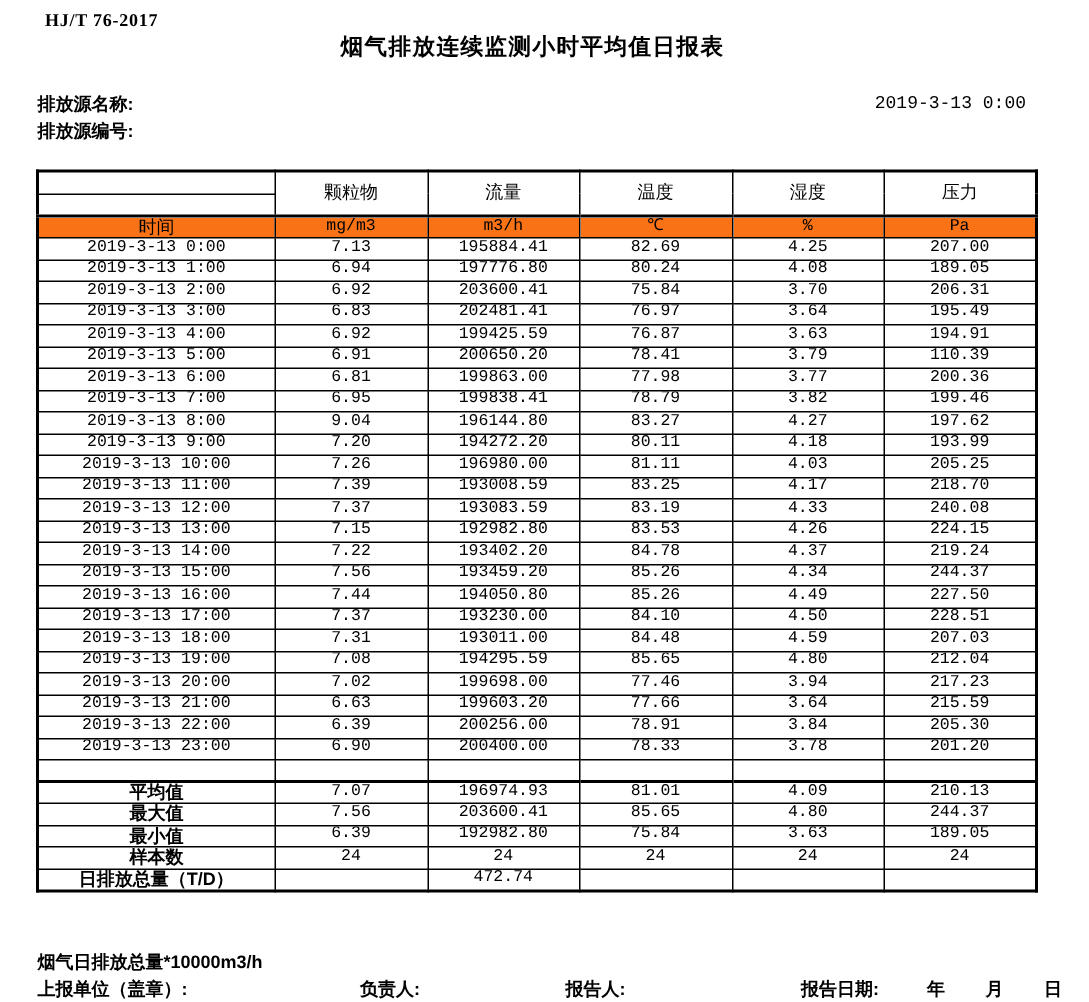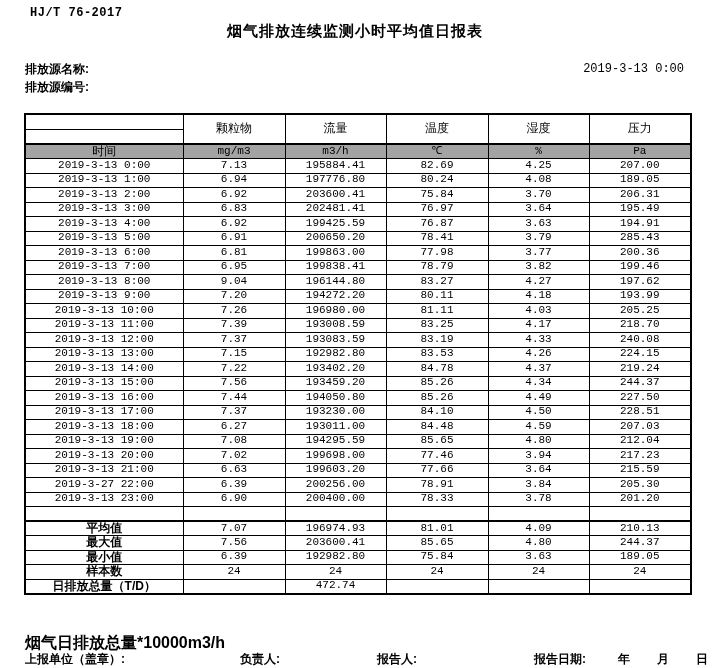--- a/index.html
+++ b/index.html
@@ -5,21 +5,21 @@
   * { margin:0; padding:0; box-sizing:border-box; }
   html, body { width:726px; height:668px; background:#ffffff; }
   body {
     position:relative;
     font-family:"Liberation Sans","DejaVu Sans",sans-serif;
     color:#000;
     overflow:hidden;
   }
   .std-number {
     position:absolute; left:30px; top:6px;
-    font-family:Liberation Mono, monospace;
+    font-family:Liberation Serif, serif;
     font-size:12px; font-weight:bold; letter-spacing:0.5px;
   }
   .page-title {
     position:absolute; left:0; top:22px; width:710px;
     text-align:center; font-size:15px; font-weight:bold; letter-spacing:1px;
   }
   .src-label { position:absolute; left:25px; font-size:12px; font-weight:bold; }
   .src-name { top:61px; }
   .src-code { top:79px;text-align:right; }
   .report-datetime {
@@ -39,38 +39,38 @@
     height:14.5px; line-height:1.05;
     padding:0 2px;
     text-align:center; vertical-align:middle;
     white-space:nowrap; overflow:hidden;
   }
   tr.col-header-row td {
     height:15px; font-size:12px;
     font-family:Liberation Mono, monospace;
   }
   tr.unit-row td {
-    background:#a3a3a3;
+    background:#f97316;
     border-top:2px solid #000;
     font-size:11px;
   }
   tr.unit-row td.time-header {
     font-size:12px;
     font-family:"Liberation Sans","DejaVu Sans",sans-serif;
   }
   td.summary-label {
     font-size:12px;
     font-family:"Liberation Sans","DejaVu Sans",sans-serif;
     font-weight:bold;
   }
   td.left-align { text-align:left; padding-left:5px; }
   tbody.summary-body tr:first-child td { border-top:2px solid #000; }
   .footnote {
     position:absolute; left:25px; top:633px;
-    font-size:16px; font-weight:bold;
+    font-size:12px; font-weight:bold;
   }
   .footer-line { position:absolute; top:651px; left:0; width:726px; font-size:12px; font-weight:bold; }
   .footer-line span { position:absolute; white-space:nowrap; }
   .f-unit { left:25px; }
   .f-resp { left:240px; }
   .f-rept { left:377px; }
   .f-date { left:534px; }
   .f-year { left:618px; }
   .f-month { left:657px; }
   .f-day  { left:696px; }
@@ -154,21 +154,21 @@
         <td>76.87</td>
         <td>3.63</td>
         <td>194.91</td>
       </tr>
       <tr>
         <td>2019-3-13  5:00</td>
         <td>6.91</td>
         <td>200650.20</td>
         <td>78.41</td>
         <td>3.79</td>
-        <td>285.43</td>
+        <td>110.39</td>
       </tr>
       <tr>
         <td>2019-3-13  6:00</td>
         <td>6.81</td>
         <td>199863.00</td>
         <td>77.98</td>
         <td>3.77</td>
         <td>200.36</td>
       </tr>
       <tr>
@@ -254,21 +254,21 @@
       <tr>
         <td>2019-3-13 17:00</td>
         <td>7.37</td>
         <td>193230.00</td>
         <td>84.10</td>
         <td>4.50</td>
         <td>228.51</td>
       </tr>
       <tr>
         <td>2019-3-13 18:00</td>
-        <td>6.27</td>
+        <td>7.31</td>
         <td>193011.00</td>
         <td>84.48</td>
         <td>4.59</td>
         <td>207.03</td>
       </tr>
       <tr>
         <td>2019-3-13 19:00</td>
         <td>7.08</td>
         <td>194295.59</td>
         <td>85.65</td>
@@ -285,21 +285,21 @@
       </tr>
       <tr>
         <td>2019-3-13 21:00</td>
         <td>6.63</td>
         <td>199603.20</td>
         <td>77.66</td>
         <td>3.64</td>
         <td>215.59</td>
       </tr>
       <tr>
-        <td>2019-3-27 22:00</td>
+        <td>2019-3-13 22:00</td>
         <td>6.39</td>
         <td>200256.00</td>
         <td>78.91</td>
         <td>3.84</td>
         <td>205.30</td>
       </tr>
       <tr>
         <td>2019-3-13 23:00</td>
         <td>6.90</td>
         <td>200400.00</td>

